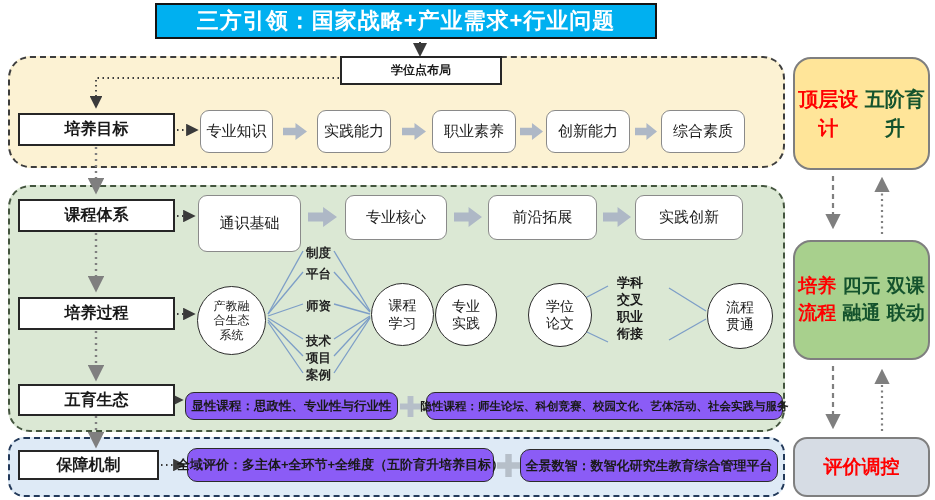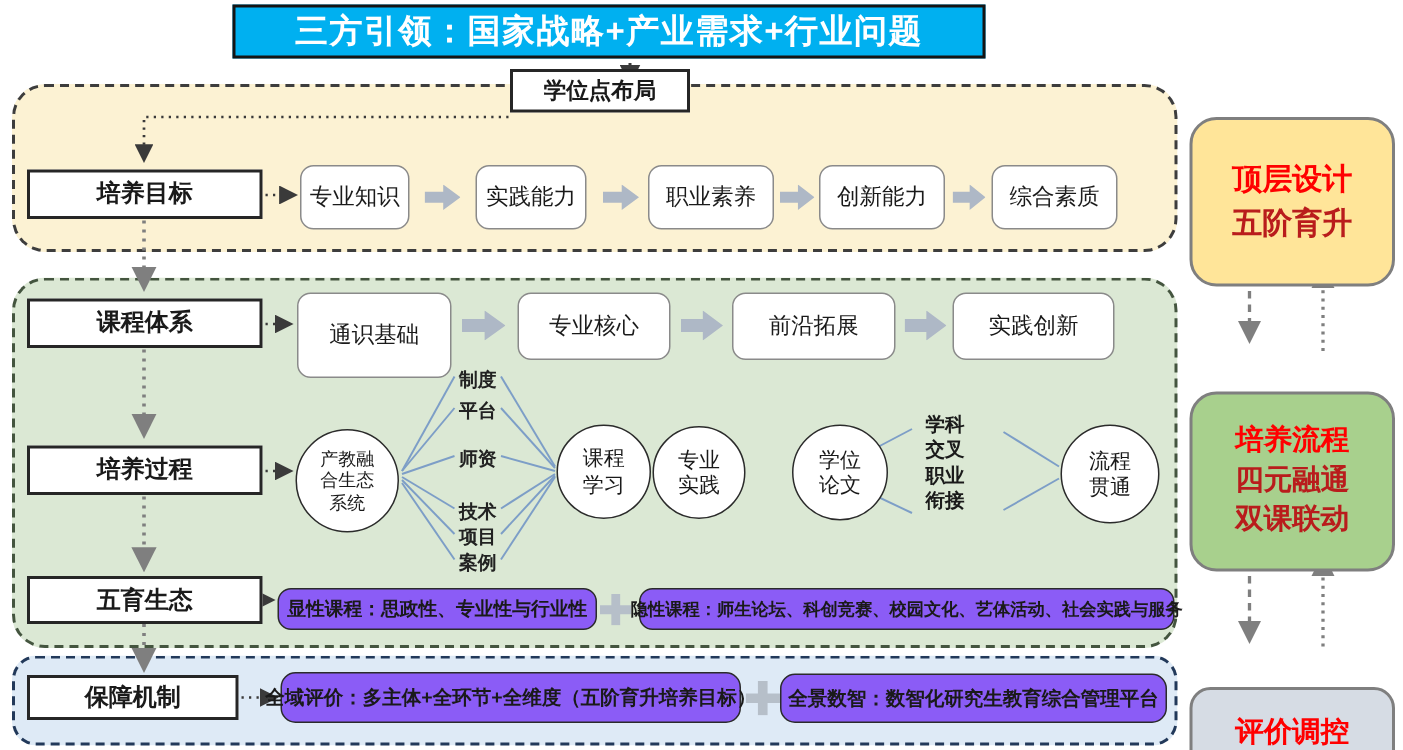--- a/index.html
+++ b/index.html
@@ -49,24 +49,24 @@
   
   .pill { position:absolute; background:#8b5cf6; border:1.5px solid #2b2b2b; border-radius:9px;
     display:flex; align-items:center; justify-content:center; color:#1a1a1a;
     font-weight:600; z-index:2; white-space:nowrap; }
 
   .plus { position:absolute; background:#b6bfc9; z-index:2;
     clip-path:polygon(36% 0,64% 0,64% 36%,100% 36%,100% 64%,64% 64%,64% 100%,36% 100%,36% 64%,0 64%,0 36%,36% 36%); }
 
   
   .panel { position:absolute; left:793px; width:137px; border:2px solid #7f7f7f;
-    display:flex; flex-direction:column; align-items:center; justify-content:center;
-    z-index:2; font-weight:bold; text-align:center;margin-top:21px; }
+    display:flex; flex-direction:row; align-items:center; justify-content:center;
+    z-index:2; font-weight:bold; text-align:center; }
   .panel .red { color:#FF0000; }
-  .panel .navy { color:#b91c1c; }
+  .panel .navy { color:#14532d; }
   .panel-top { top:57px; height:113px; background:#FFE599; border-radius:18px; font-size:20px; line-height:1.45; }
   .panel-mid { top:240px; height:120px; background:#A8D08D; border-radius:18px; font-size:19px; line-height:1.4; }
   .panel-bot { top:437px; height:60px; background:#D6DCE4; border-radius:14px; font-size:19px; }
 </style>
 </head>
 <body>
 
 <div class="canvas">
 
   <div class="sec sec-top"></div>
@@ -119,21 +119,21 @@
     </g>
 
     <path d="M833,176 V226" stroke="#7f7f7f" stroke-width="2.2" stroke-dasharray="5 4" fill="none" marker-end="url(#ahGray)"></path>
     <path d="M882,234 V180" stroke="#7f7f7f" stroke-width="2.2" stroke-dasharray="2 3.5" fill="none" marker-end="url(#ahGray)"></path>
     <path d="M833,366 V426" stroke="#7f7f7f" stroke-width="2.2" stroke-dasharray="5 4" fill="none" marker-end="url(#ahGray)"></path>
     <path d="M882,431 V372" stroke="#7f7f7f" stroke-width="2.2" stroke-dasharray="2 3.5" fill="none" marker-end="url(#ahGray)"></path>
   </svg>
 
   <div class="title-banner">三方引领：国家战略+产业需求+行业问题</div>
 
-  <div class="lead" style="left:340px; top:46px; width:120px; height:29px; font-size:15px;">学位点布局</div>
+  <div class="lead" style="left:340px; top:56px; width:162px; height:29px; font-size:12px;">学位点布局</div>
   <div class="lead" style="left:18px; top:113px; width:157px; height:33px;">培养目标</div>
 
   <div class="chain" style="left:200px; top:110px; width:73px; height:43px;">专业知识</div>
   <div class="barrow" style="left:283px; top:123px; width:24px; height:17px;"></div>
   <div class="chain" style="left:317px; top:110px; width:74px; height:43px;">实践能力</div>
   <div class="barrow" style="left:402px; top:123px; width:24px; height:17px;"></div>
   <div class="chain" style="left:432px; top:110px; width:84px; height:43px;">职业素养</div>
   <div class="barrow" style="left:520px; top:123px; width:23px; height:17px;"></div>
   <div class="chain" style="left:546px; top:110px; width:84px; height:43px;">创新能力</div>
   <div class="barrow" style="left:635px; top:123px; width:22px; height:17px;"></div>

